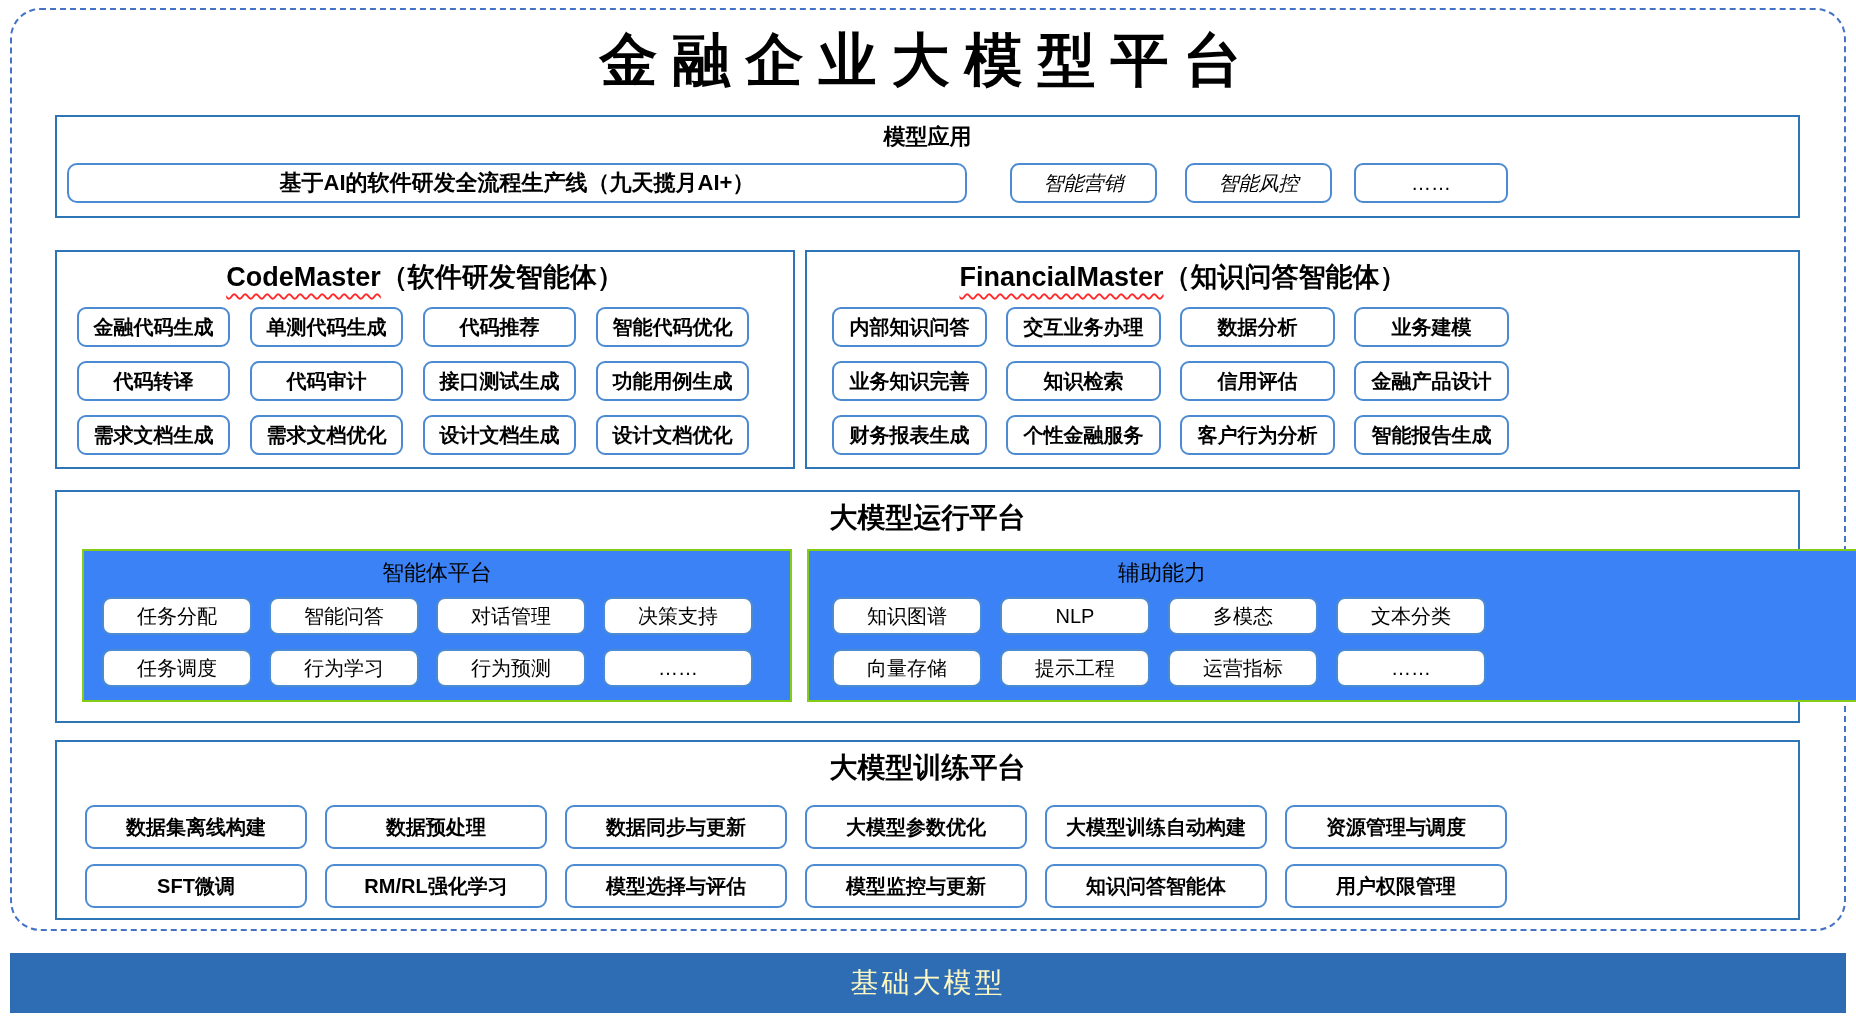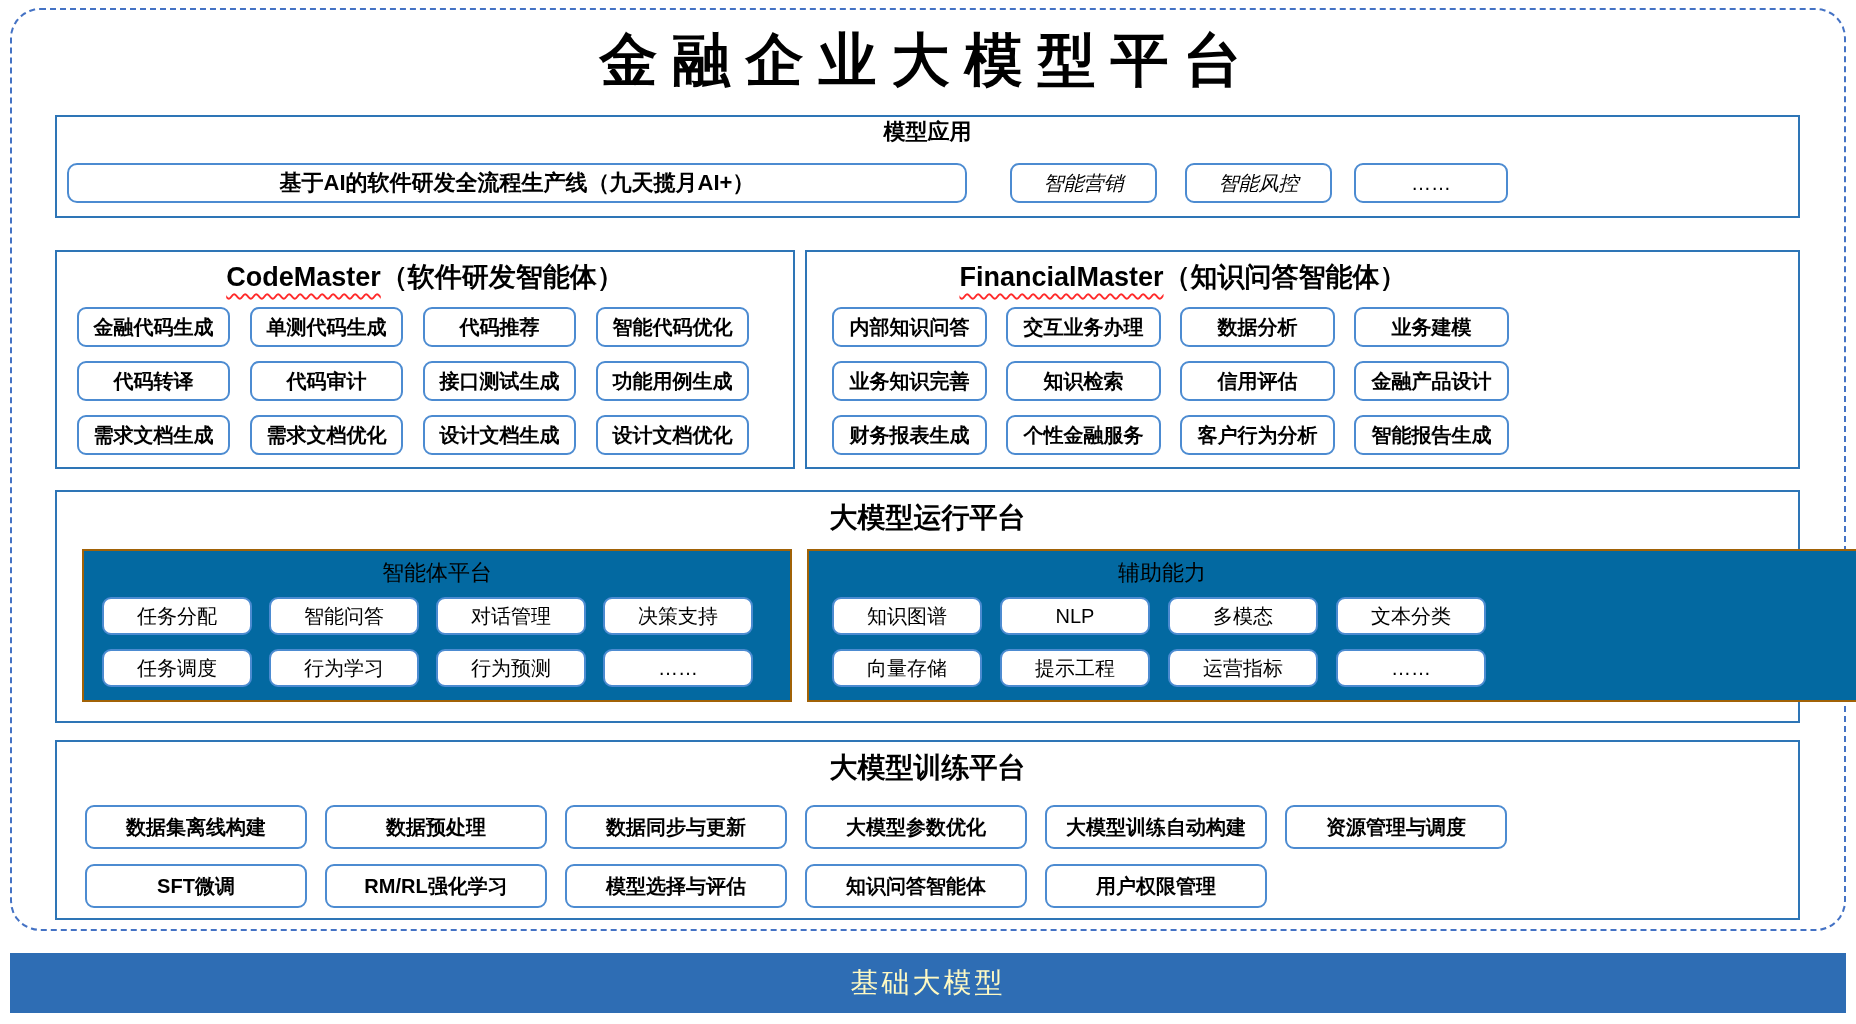--- a/index.html
+++ b/index.html
@@ -3,21 +3,21 @@
 <meta charset="utf-8">
 <style>
   html,body{margin:0;padding:0;background:#fff;}
   #canvas{position:relative;width:1856px;height:1024px;background:#fff;
           font-family:"Liberation Sans",sans-serif;color:#000;overflow:hidden;}
   .dashed-frame{position:absolute;left:10px;top:8px;width:1832px;height:919px;
           border:2px dashed #4472C4;border-radius:30px;}
   .main-title{position:absolute;left:0;top:22px;width:100%;text-align:center;
           font-family:"DejaVu Serif",serif;font-weight:700;font-size:58px;letter-spacing:15px;}
   .section{position:absolute;border:2px solid #2E75B6;background:#fff;box-sizing:border-box;}
-  .sec-header{text-align:center;font-weight:700;font-size:22px;}
+  .sec-header{text-align:center;font-weight:700;font-size:22px;padding-top:5px;}
   .sec-header-lg{text-align:center;font-weight:700;font-size:28px;padding-top:7px;}
 
   .sec1{left:55px;top:115px;width:1745px;height:103px;}
   .sec1-row{position:absolute;left:10px;top:46px;display:flex;}
   .item{box-sizing:border-box;border:2px solid #4C8BD1;border-radius:9px;background:#fff;
         display:flex;align-items:center;justify-content:center;font-size:20px;
         text-align:center;white-space:nowrap;}
   .big-item{width:900px;height:40px;font-weight:700;font-size:22px;margin-right:43px;border-radius:10px;}
   .w147{width:147px;height:40px;font-style:italic;}
   .w154{width:154px;height:40px;}
@@ -31,21 +31,21 @@
          text-decoration-color:#FF2A2A;text-decoration-thickness:2px;text-underline-offset:7px;}
   .grid{display:flex;flex-wrap:wrap;align-content:flex-start;}
   .grid .item{height:40px;}
   .grid-cm{margin:12px 0 0 20px;width:700px;column-gap:20px;row-gap:14px;}
   .grid-cm .item{width:153px;font-weight:700;}
   .inner-fm{margin-left:25px;width:702px;}
   .grid-fm{margin-top:12px;width:702px;column-gap:19px;row-gap:14px;}
   .grid-fm .item{width:155px;font-weight:700;}
 
   .sec3{left:55px;top:490px;width:1745px;height:233px;}
-  .subbox{position:absolute;border:2px solid #a16207;background:#0369a1;box-sizing:border-box;}
+  .subbox{position:absolute;border:2px solid #84cc16;background:#3b82f6;box-sizing:border-box;}
   .sub-agent{left:25px;top:57px;width:710px;height:153px;}
   .sub-aux{left:750px;top:57px;width:1080px;height:153px;}
   .sub-title{text-align:center;font-size:22px;font-weight:400;padding-top:7px;}
   .grid-agent{margin:9px 0 0 18px;width:680px;column-gap:17px;row-gap:14px;}
   .grid-agent .item{width:150px;height:38px;font-weight:400;}
   .inner-aux{margin-left:23px;width:660px;}
   .grid-aux{margin-top:9px;width:660px;column-gap:18px;row-gap:14px;}
   .grid-aux .item{width:150px;height:38px;font-weight:400;}
 
   .sec4{left:55px;top:740px;width:1745px;height:180px;}
@@ -156,20 +156,21 @@
     <div class="grid grid-train">
         <div class="item">数据集离线构建</div>
         <div class="item">数据预处理</div>
         <div class="item">数据同步与更新</div>
         <div class="item">大模型参数优化</div>
         <div class="item">大模型训练自动构建</div>
         <div class="item">资源管理与调度</div>
         <div class="item">SFT微调</div>
         <div class="item">RM/RL强化学习</div>
         <div class="item">模型选择与评估</div>
+        <div class="item">模型监控与更新</div>
         <div class="item">知识问答智能体</div>
         <div class="item">用户权限管理</div>
       </div>
   </section>
 
   <div class="foundation">
     <span>基础大模型</span>
   </div>
 
 </div>

